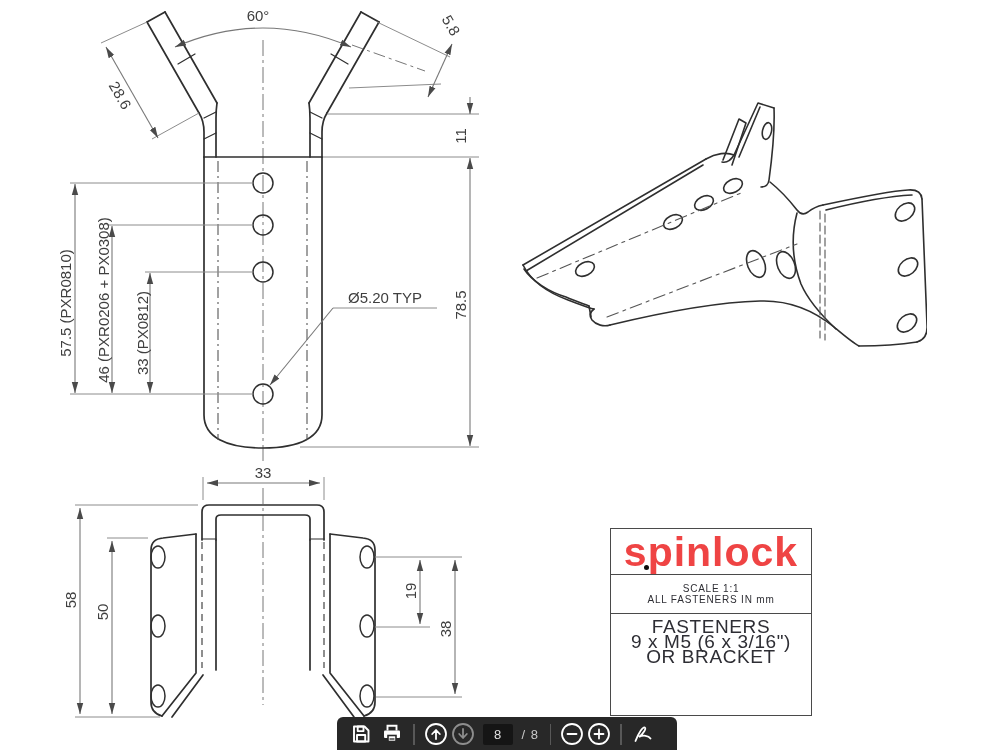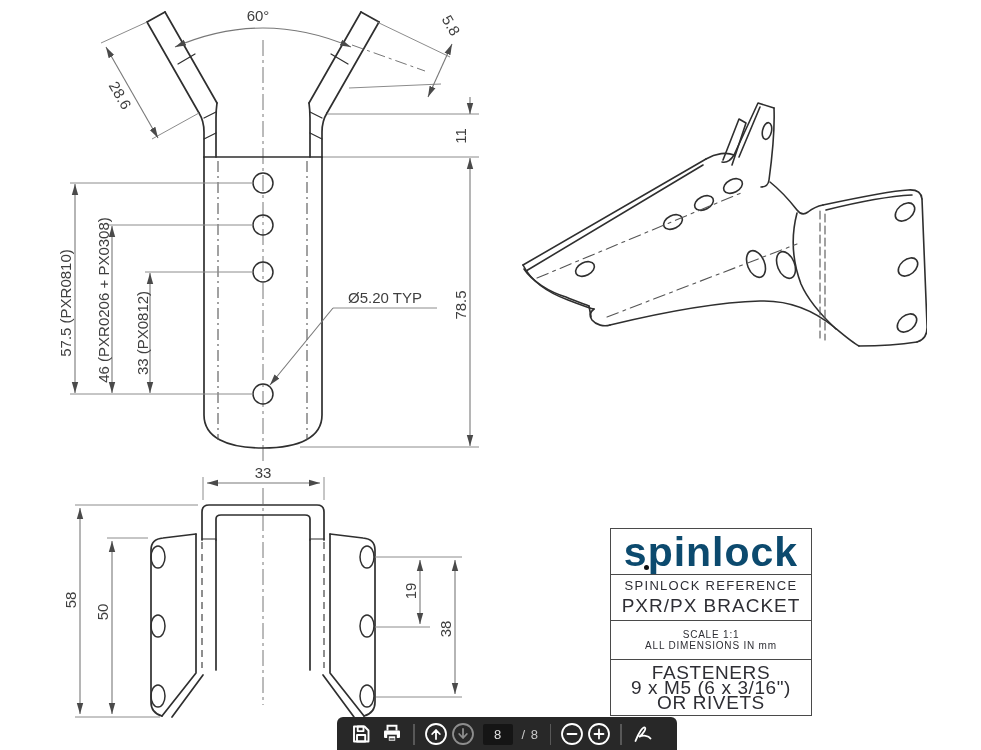--- a/index.html
+++ b/index.html
@@ -7,21 +7,21 @@
           font-family:"Liberation Sans",sans-serif;}
   svg text{font-family:"Liberation Sans",sans-serif;}
   .dimtxt{fill:#3f3f3f;font-size:15px;}
   
   .tblock{position:absolute;left:610px;top:528px;width:202px;height:188px;
           border:1.6px solid #4a4a4a;box-sizing:border-box;background:#fff;color:#2e2e34;}
   .trow{border-top:1.6px solid #4a4a4a;display:flex;flex-direction:column;
         align-items:center;justify-content:center;text-align:center;box-sizing:border-box;}
   .trow:first-child{border-top:none;}
   .logo-row{height:45px;position:relative;}
-  .logo-text{font-size:41px;font-weight:800;letter-spacing:1px;color:#0c4a6e;line-height:40px;}
+  .logo-text{font-size:41px;font-weight:800;letter-spacing:1px;color:#ef4444;line-height:40px;}
   .logo-dot{position:absolute;left:33px;top:36px;width:5px;height:5px;border-radius:50%;background:#0d0d0d;}
   .ref-row{height:46px;}
   .ref-label{font-size:13px;letter-spacing:1.3px;}
   .part-name{font-size:19px;letter-spacing:1px;margin-top:2px;}
   .scale-row{height:39px;}
   .scale-line{font-size:10px;letter-spacing:0.8px;}
   .fast-row{height:55px;}
   .fast-line{font-size:19px;letter-spacing:0.6px;line-height:15px;}
   
   .toolbar{position:absolute;left:337px;top:717px;width:340px;height:40px;background:#282828;
@@ -198,32 +198,28 @@
       <text class="dimtxt" transform="translate(411,591) rotate(-90)" y="5" text-anchor="middle">19</text>
       <text class="dimtxt" transform="translate(446,629) rotate(-90)" y="5" text-anchor="middle">38</text>
     </g>
   </svg>
 
   <div class="tblock">
     <div class="trow logo-row">
       <span class="logo-text">spinlock</span>
       <span class="logo-dot"></span>
     </div>
-    <div class="trow ref-row">
-      <div class="ref-label">SPINLOCK REFERENCE</div>
-      <div class="part-name">PXR/PX BRACKET</div>
-    </div>
     <div class="trow scale-row">
       <div class="scale-line">SCALE 1:1</div>
-      <div class="scale-line">ALL DIMENSIONS IN mm</div>
+      <div class="scale-line">ALL FASTENERS IN mm</div>
     </div>
     <div class="trow fast-row">
       <div class="fast-line">FASTENERS</div>
       <div class="fast-line">9 x M5 (6 x 3/16")</div>
-      <div class="fast-line">OR RIVETS</div>
+      <div class="fast-line">OR BRACKET</div>
     </div>
   </div>
 
   <div class="toolbar">
     <div class="tbtn">
       <svg width="24" height="24" viewBox="0 0 24 24">
         <g stroke="#ffffff" stroke-width="1.9" fill="none" stroke-linejoin="round">
           <path d="M5,4.5 H15.5 L19.5,8.5 V19.5 H5 Z"></path>
           <rect x="8.7" y="4.5" width="5.8" height="4.6"></rect>
           <rect x="8" y="13" width="8.2" height="6.5"></rect>

